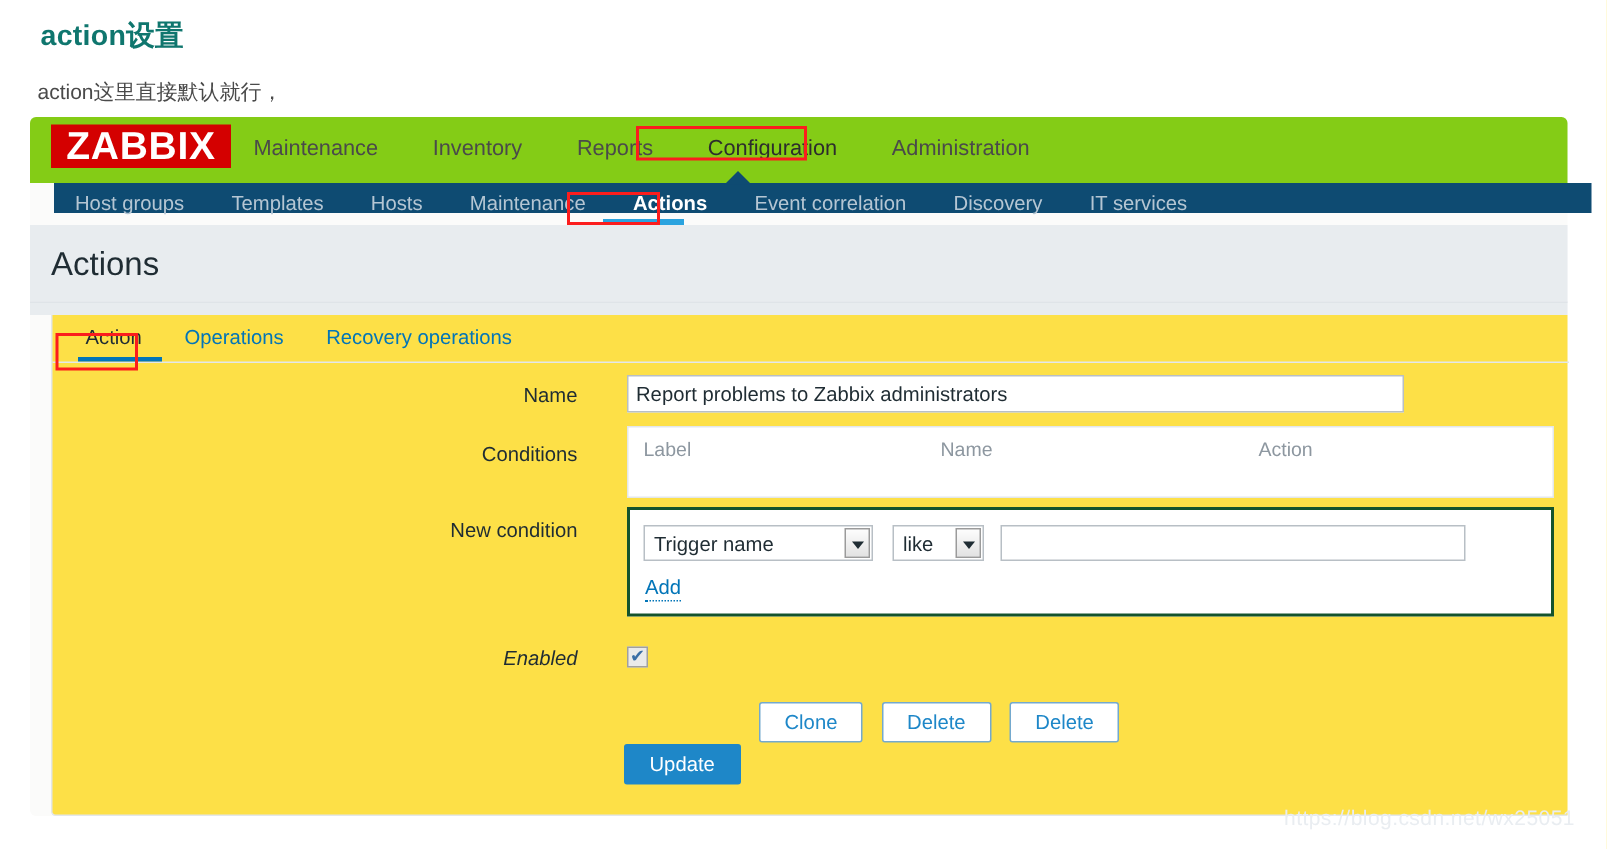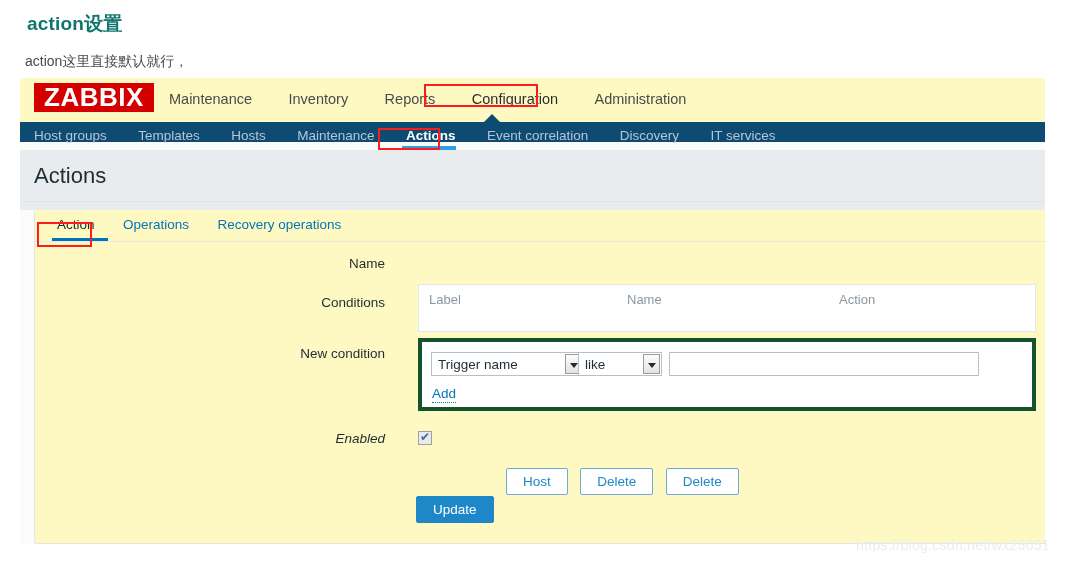--- a/index.html
+++ b/index.html
@@ -44,21 +44,21 @@
     position: absolute;
     left: 0; top: 0;
     width: 1025px; height: 466px;
   }
 
   
   .topbar {
     position: absolute;
     left: 0; top: 0;
     width: 1025px; height: 44px;
-    background: #fef9c3;
+    background: #84cc16;
     border-top-left-radius: 4px;
     border-top-right-radius: 4px;
   }
   .logo {
     position: absolute;
     left: 14px; top: 5px;
     width: 120px; height: 29px;
     background: #d40000;
     color: #ffffff;
     font-size: 26px;
@@ -99,21 +99,21 @@
     width: 62px; height: 22px;
   }
   #ann-tab-action {
     left: 37px; top: 222px;
     width: 55px; height: 25px;
   }
 
   
   .navbar {
     position: absolute;
-    left: 0; top: 44px;
+    left: 16px; top: 44px;
     width: 1025px; height: 20px;
     background: #0e4b72;
   }
   .nav-arrow {
     position: absolute;
     left: 463px; top: 36px;
     width: 0; height: 0;
     border-left: 9px solid transparent;
     border-right: 9px solid transparent;
     border-bottom: 9px solid #0e4b72;
@@ -162,21 +162,21 @@
     width: 1025px; height: 9px;
     background: #e8ecef;
     border-top: 1px solid #dfe4e8;
   }
 
   
   .card {
     position: absolute;
     left: 14px; top: 132px;
     width: 1011px; height: 334px;
-    background: #fef9c3;
+    background: #fde047;
     border: 1px solid #e3e7ea;
     border-top: none;
     border-right: none;
     border-bottom-left-radius: 3px;
   }
 
   
   .tabs {
     position: absolute;
     left: 0; top: 0;
@@ -258,21 +258,21 @@
   .cond-th.c2 { left: 208px; }
   .cond-th.c3 { left: 420px; }
 
   
   #row-newcond { height: 88px; }
   #lab-newcond { left: 0; top: 12px; }
   .newcond-box {
     position: absolute;
     left: 383px; top: 4px;
     width: 618px; height: 73px;
-    border: 4px solid #14532d;
+    border: 2px solid #14532d;
     background: #ffffff;
     padding-left: 45px;
   }
   .sel {
     position: absolute;
     background: #ffffff;
     border: 1px solid #b8bfc5;
     height: 24px;
     font-size: 13.5px;
     color: #1f2c33;
@@ -292,21 +292,21 @@
   .sel .arrowbtn::after {
     content: "";
     position: absolute;
     left: 4px; top: 8px;
     width: 0; height: 0;
     border-left: 4px solid transparent;
     border-right: 4px solid transparent;
     border-top: 5px solid #1f2c33;
   }
   #sel-type { left: 9px; top: 10px; width: 153px; }
-  #sel-op   { left: 156px; top: 10px; width: 84px; }
+  #sel-op   { left: 175px; top: 10px; width: 61px; }
   .val-input {
     position: absolute;
     left: 247px; top: 10px;
     width: 310px; height: 24px;
     border: 1px solid #b8bfc5;
     background: #ffffff;
     font-size: 13.5px;
     padding: 2px 5px;
     font-family: "Liberation Sans", sans-serif;
     color: #1f2c33;
@@ -424,20 +424,21 @@
             <span class="tab active">Action</span>
             <span class="tab">Operations</span>
             <span class="tab">Recovery operations</span>
           </div>
         </div>
 
         <div class="form">
 
           <div class="row" id="row-name">
             <span class="lab" id="lab-name">Name</span>
+            <input class="name-input" type="text" value="Report problems to Zabbix administrators" style="">
           </div>
 
           <div class="row" id="row-cond">
             <span class="lab" id="lab-cond">Conditions</span>
             <div class="cond-table">
               <span class="cond-th c1">Label</span>
               <span class="cond-th c2">Name</span>
               <span class="cond-th c3">Action</span>
             </div>
           </div>
@@ -459,21 +460,21 @@
           </div>
 
           <div class="row" id="row-enabled">
             <span class="lab" id="lab-enabled">Enabled</span>
             <span class="chk"></span>
           </div>
 
           <div class="row" id="row-buttons">
             <div class="btns">
               <span class="btn primary">Update</span>
-              <span class="btn secondary">Host</span>
+              <span class="btn secondary">Clone</span>
               <span class="btn secondary">Delete</span>
               <span class="btn secondary">Delete</span>
             </div>
           </div>
 
         </div>
       </div>
     </div>
   </div>
 

